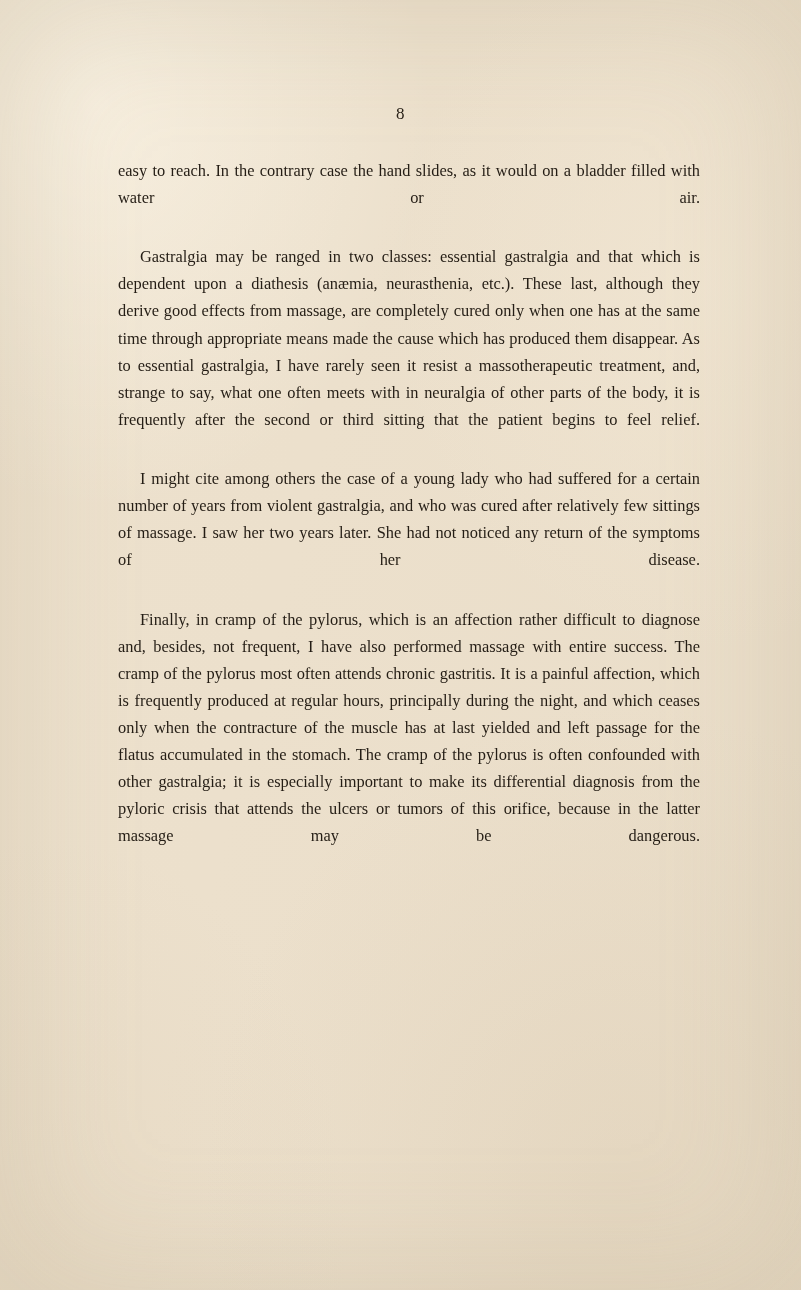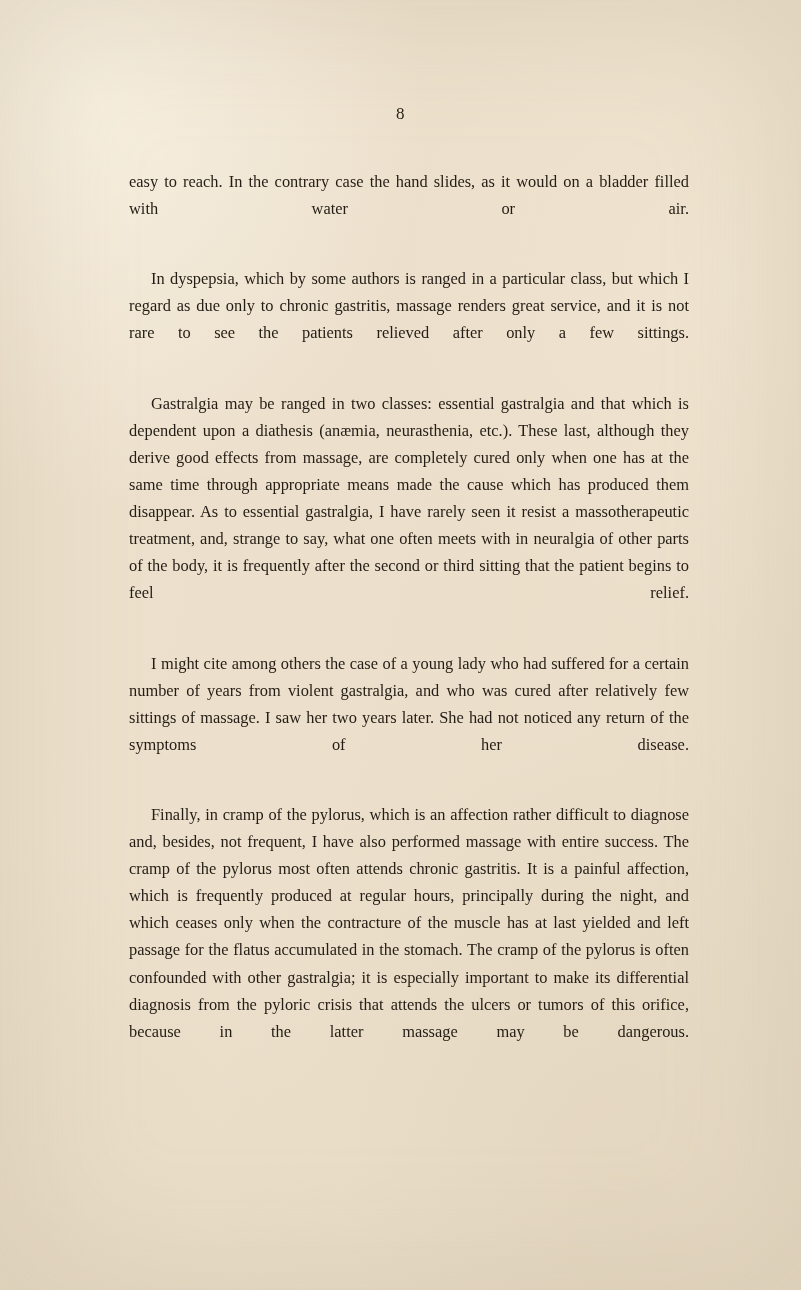--- a/index.html
+++ b/index.html
@@ -52,21 +52,21 @@
   }
 
   .textblock {
     position: absolute;
     left: 113px;
     top: 152px;
     width: 592px;
   }
 
   .para {
-    margin: 16px;
+    margin: 5px;
     text-align: justify;
     text-justify: inter-word;
     text-indent: 22px;
     font-size: 16.4px;
     line-height: 27.1px;
     color: #241d15;
     word-spacing: 0.2px;
     -webkit-font-smoothing: antialiased;
   }
   .para + .para {
@@ -87,20 +87,19 @@
 <body>
 
 <div class="page">
 
   <div class="paper-texture"></div>
 
   <div class="folio">8</div>
 
   <div class="textblock">
     <p class="para continuation">easy to reach. In the contrary case the hand slides, as it would on a bladder filled with water or air.</p>
-    <p class="para">In dyspepsia, which by some authors is ranged in a particular class, but which I regard as due only to chronic gastritis, massage renders great service, and it is not rare to see the patients relieved after only a few sittings.</p>
     <p class="para">Gastralgia may be ranged in two classes: essential gastralgia and that which is dependent upon a diathesis (anæmia, neurasthenia, etc.). These last, although they derive good effects from massage, are completely cured only when one has at the same time through appropriate means made the cause which has produced them disappear. As to essential gastralgia, I have rarely seen it resist a massotherapeutic treatment, and, strange to say, what one often meets with in neuralgia of other parts of the body, it is frequently after the second or third sitting that the patient begins to feel relief.</p>
     <p class="para">I might cite among others the case of a young lady who had suffered for a certain number of years from violent gastralgia, and who was cured after relatively few sittings of massage. I saw her two years later. She had not noticed any return of the symptoms of her disease.</p>
     <p class="para">Finally, in cramp of the pylorus, which is an affection rather difficult to diagnose and, besides, not frequent, I have also performed massage with entire success. The cramp of the pylorus most often attends chronic gastritis. It is a painful affection, which is frequently produced at regular hours, principally during the night, and which ceases only when the contracture of the muscle has at last yielded and left passage for the flatus accumulated in the stomach. The cramp of the pylorus is often confounded with other gastralgia; it is especially important to make its differential diagnosis from the pyloric crisis that attends the ulcers or tumors of this orifice, because in the latter massage may be dangerous.</p>
   </div>
 
   <div class="vignette"></div>
 </div>
 
 </body></html>

